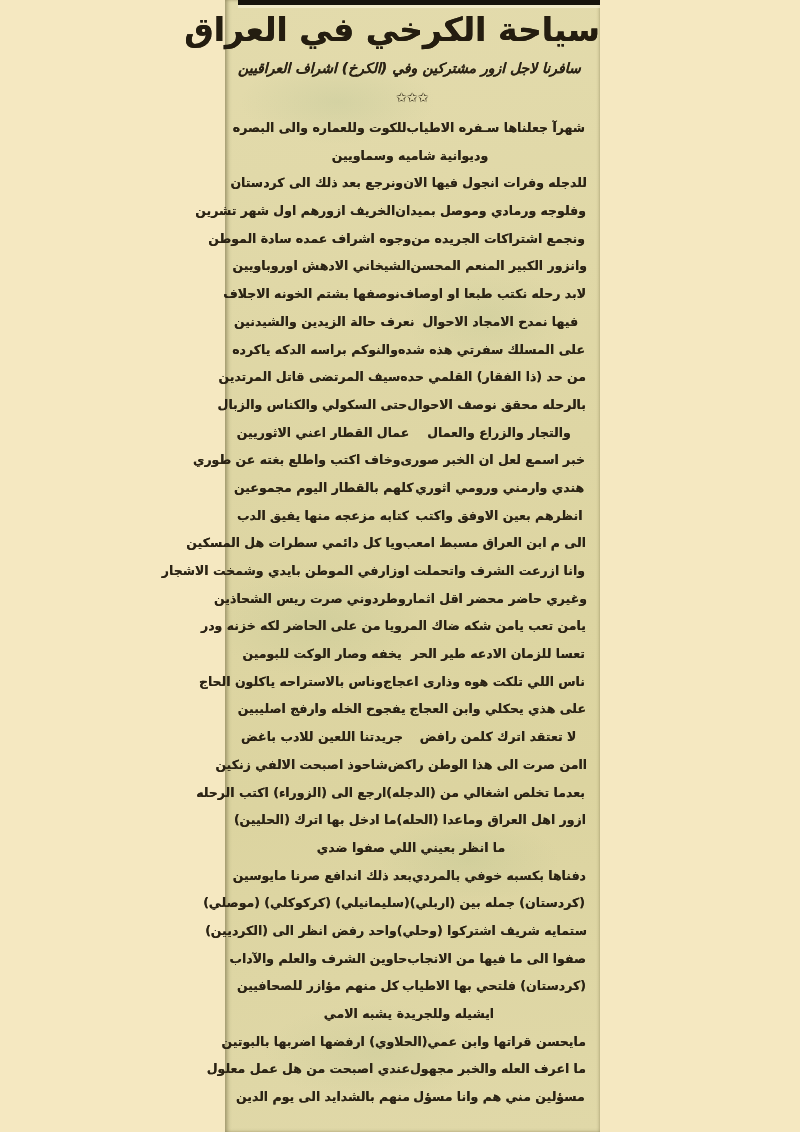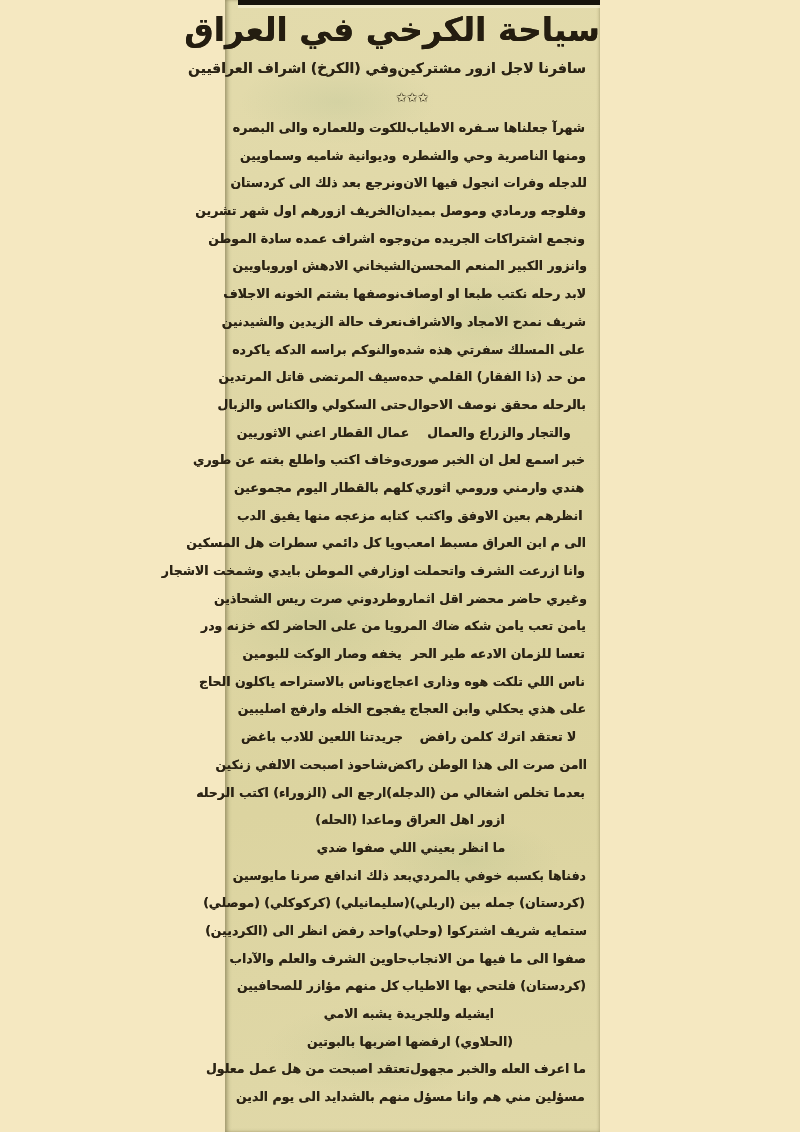--- a/index.html
+++ b/index.html
@@ -35,21 +35,21 @@
     letter-spacing:0;
     color:#241d10;
     text-shadow:0 0 .6px #241d10;
     white-space:nowrap;
   }
   .opening{
     position:absolute;top:60px;right:14px;width:348px;
     display:flex;flex-direction:row;
     font-size:14px;font-weight:bold;color:#2b2314;
   }
-  .opening .hem{flex:1 1 50%;text-align:center;white-space:nowrap;}
+  .opening .hem{flex:1 1 50%;text-align:center;white-space:nowrap;font-style:italic;}
   .stars{
     position:absolute;top:90px;left:0;width:100%;
     text-align:center;font-size:13px;color:#2b2314;
   }
   .verses{
     position:absolute;top:114px;right:14px;width:352px;
     display:flex;flex-direction:column;
   }
   .verse-row{
     display:flex;flex-direction:row;
@@ -79,21 +79,20 @@
 
   <div class="stars">✩✩✩</div>
 
   <div class="verses">
   <div class="verse-row">
     <span class="hem">شهرآ جعلناها سـفره الاطياب</span>
     <span class="hem">للكوت وللعماره والى البصره</span>
   </div>
 
   <div class="verse-row">
-    <span class="hem">ومنها الناصرية وحي والشطره</span>
     <span class="hem">وديوانية شاميه وسماويين</span>
   </div>
 
   <div class="verse-row">
     <span class="hem">للدجله وفرات انجول فيها الان</span>
     <span class="hem">ونرجع بعد ذلك الى كردستان</span>
   </div>
 
   <div class="verse-row">
     <span class="hem">وفلوجه ورمادي وموصل بميدان</span>
@@ -109,21 +108,21 @@
     <span class="hem">وانزور الكبير المنعم المحسن</span>
     <span class="hem">الشيخاني الادهش اوروباويين</span>
   </div>
 
   <div class="verse-row">
     <span class="hem">لابد رحله نكتب طبعا او اوصاف</span>
     <span class="hem">نوصفها بشتم الخونه الاجلاف</span>
   </div>
 
   <div class="verse-row">
-    <span class="hem">شريف نمدح الامجاد والاشراف</span>
+    <span class="hem">فيها نمدح الامجاد الاحوال</span>
     <span class="hem">نعرف حالة الزيدين والشيدنين</span>
   </div>
 
   <div class="verse-row">
     <span class="hem">على المسلك سفرتي هذه شده</span>
     <span class="hem">والنوكم براسه الدكه ياكرده</span>
   </div>
 
   <div class="verse-row">
     <span class="hem">من حد (ذا الفقار) القلمي حده</span>
@@ -200,20 +199,21 @@
     <span class="hem">شاحوذ اصبحت الالفي زنكين</span>
   </div>
 
   <div class="verse-row">
     <span class="hem">بعدما تخلص اشغالي من (الدجله)</span>
     <span class="hem">ارجع الى (الزوراء) اكتب الرحله</span>
   </div>
 
   <div class="verse-row">
     <span class="hem">ازور اهل العراق وماعدا (الحله)</span>
+    <span class="hem">ما ادخل بها اترك (الحليين)</span>
   </div>
 
   <div class="verse-row">
     <span class="hem">ما انظر بعيني اللي صفوا ضدي</span>
   </div>
 
   <div class="verse-row">
     <span class="hem">دفناها بكسبه خوفي بالمردي</span>
     <span class="hem">بعد ذلك اندافع صرنا مايوسين</span>
   </div>
@@ -236,26 +236,27 @@
   <div class="verse-row">
     <span class="hem">(كردستان) فلتحي بها الاطياب</span>
     <span class="hem">كل منهم مؤازر للصحافيين</span>
   </div>
 
   <div class="verse-row">
     <span class="hem">ايشيله وللجريدة يشبه الامي</span>
   </div>
 
   <div class="verse-row">
+    <span class="hem">مايحسن قراتها وابن عمي</span>
     <span class="hem">(الحلاوي) ارفضها اضربها بالبوتين</span>
   </div>
 
   <div class="verse-row">
     <span class="hem">ما اعرف العله والخبر مجهول</span>
-    <span class="hem">تعتقد اصبحت من هل عمل معلول</span>
+    <span class="hem">عندي اصبحت من هل عمل معلول</span>
   </div>
 
   <div class="verse-row">
     <span class="hem">مسؤلين مني هم وانا مسؤل</span>
     <span class="hem">منهم بالشدايد الى يوم الدين</span>
   </div>
 </div>
 </div>
 
 </body></html>

